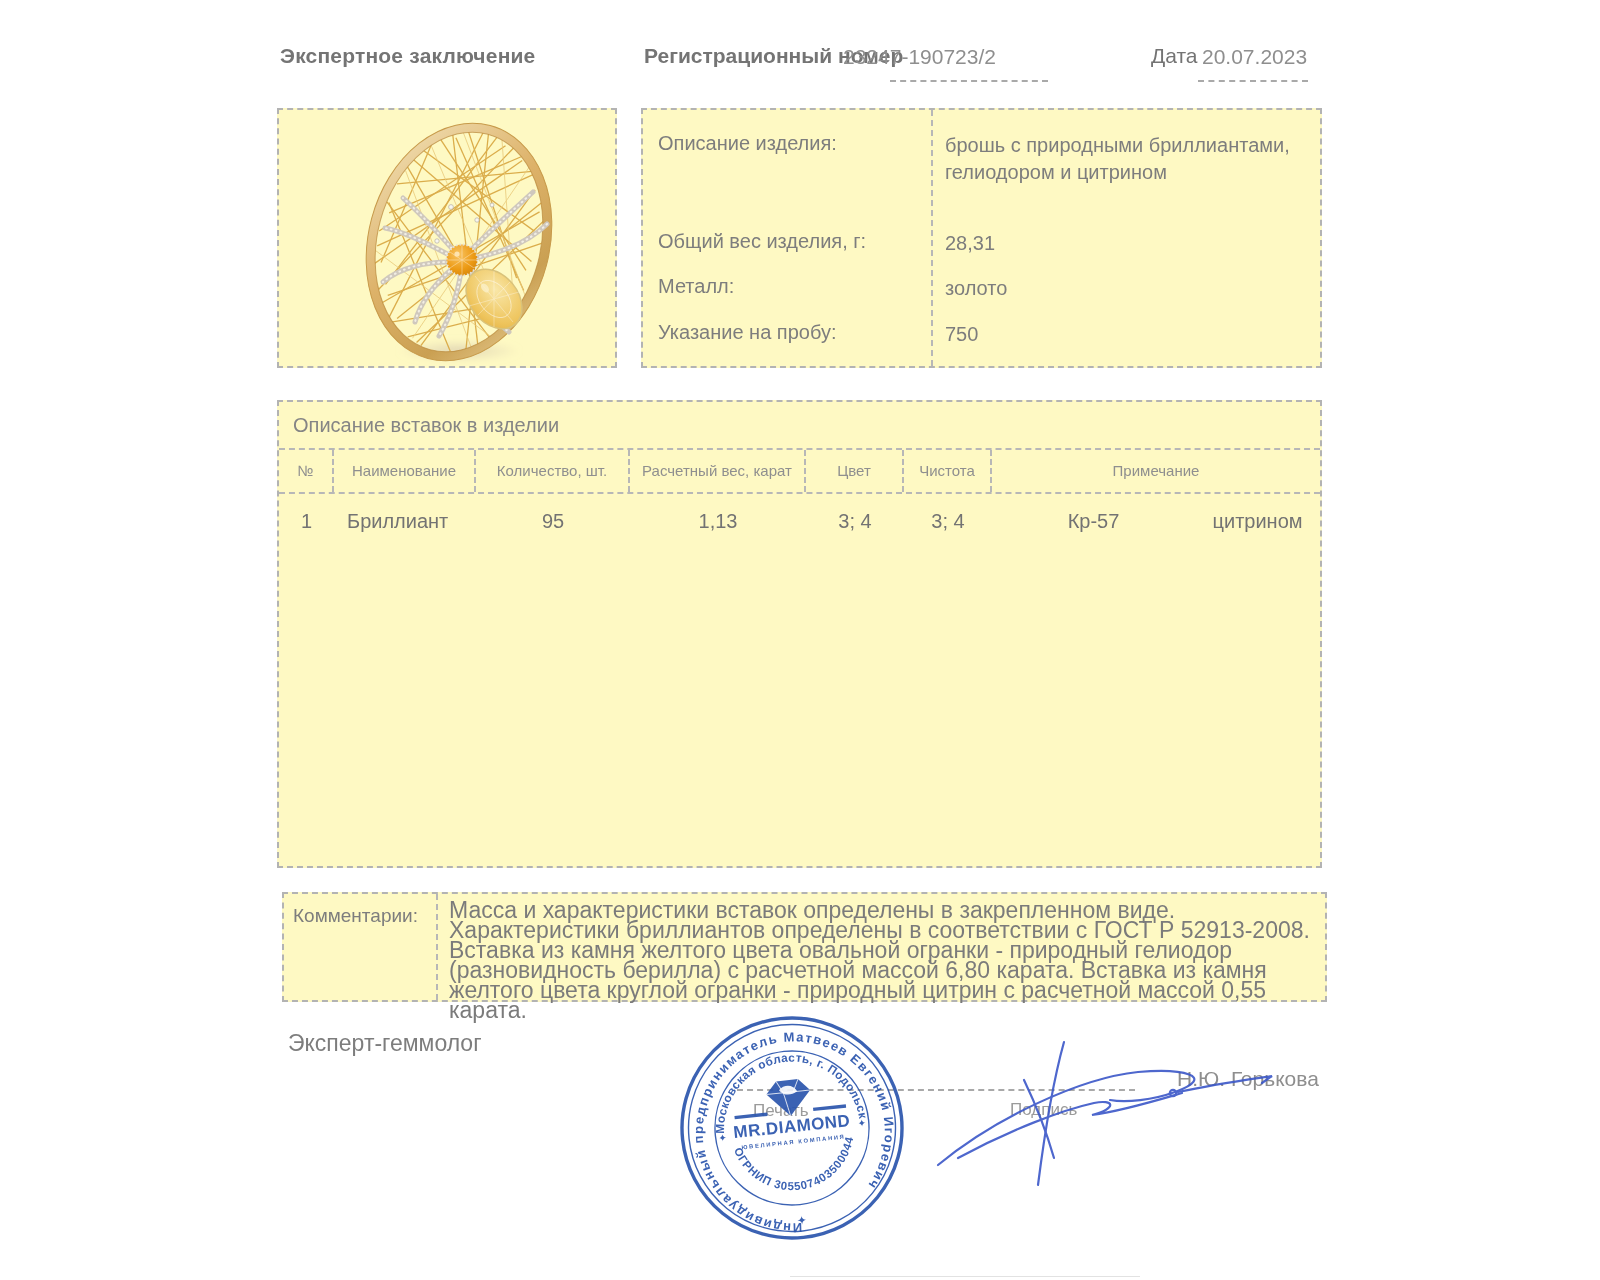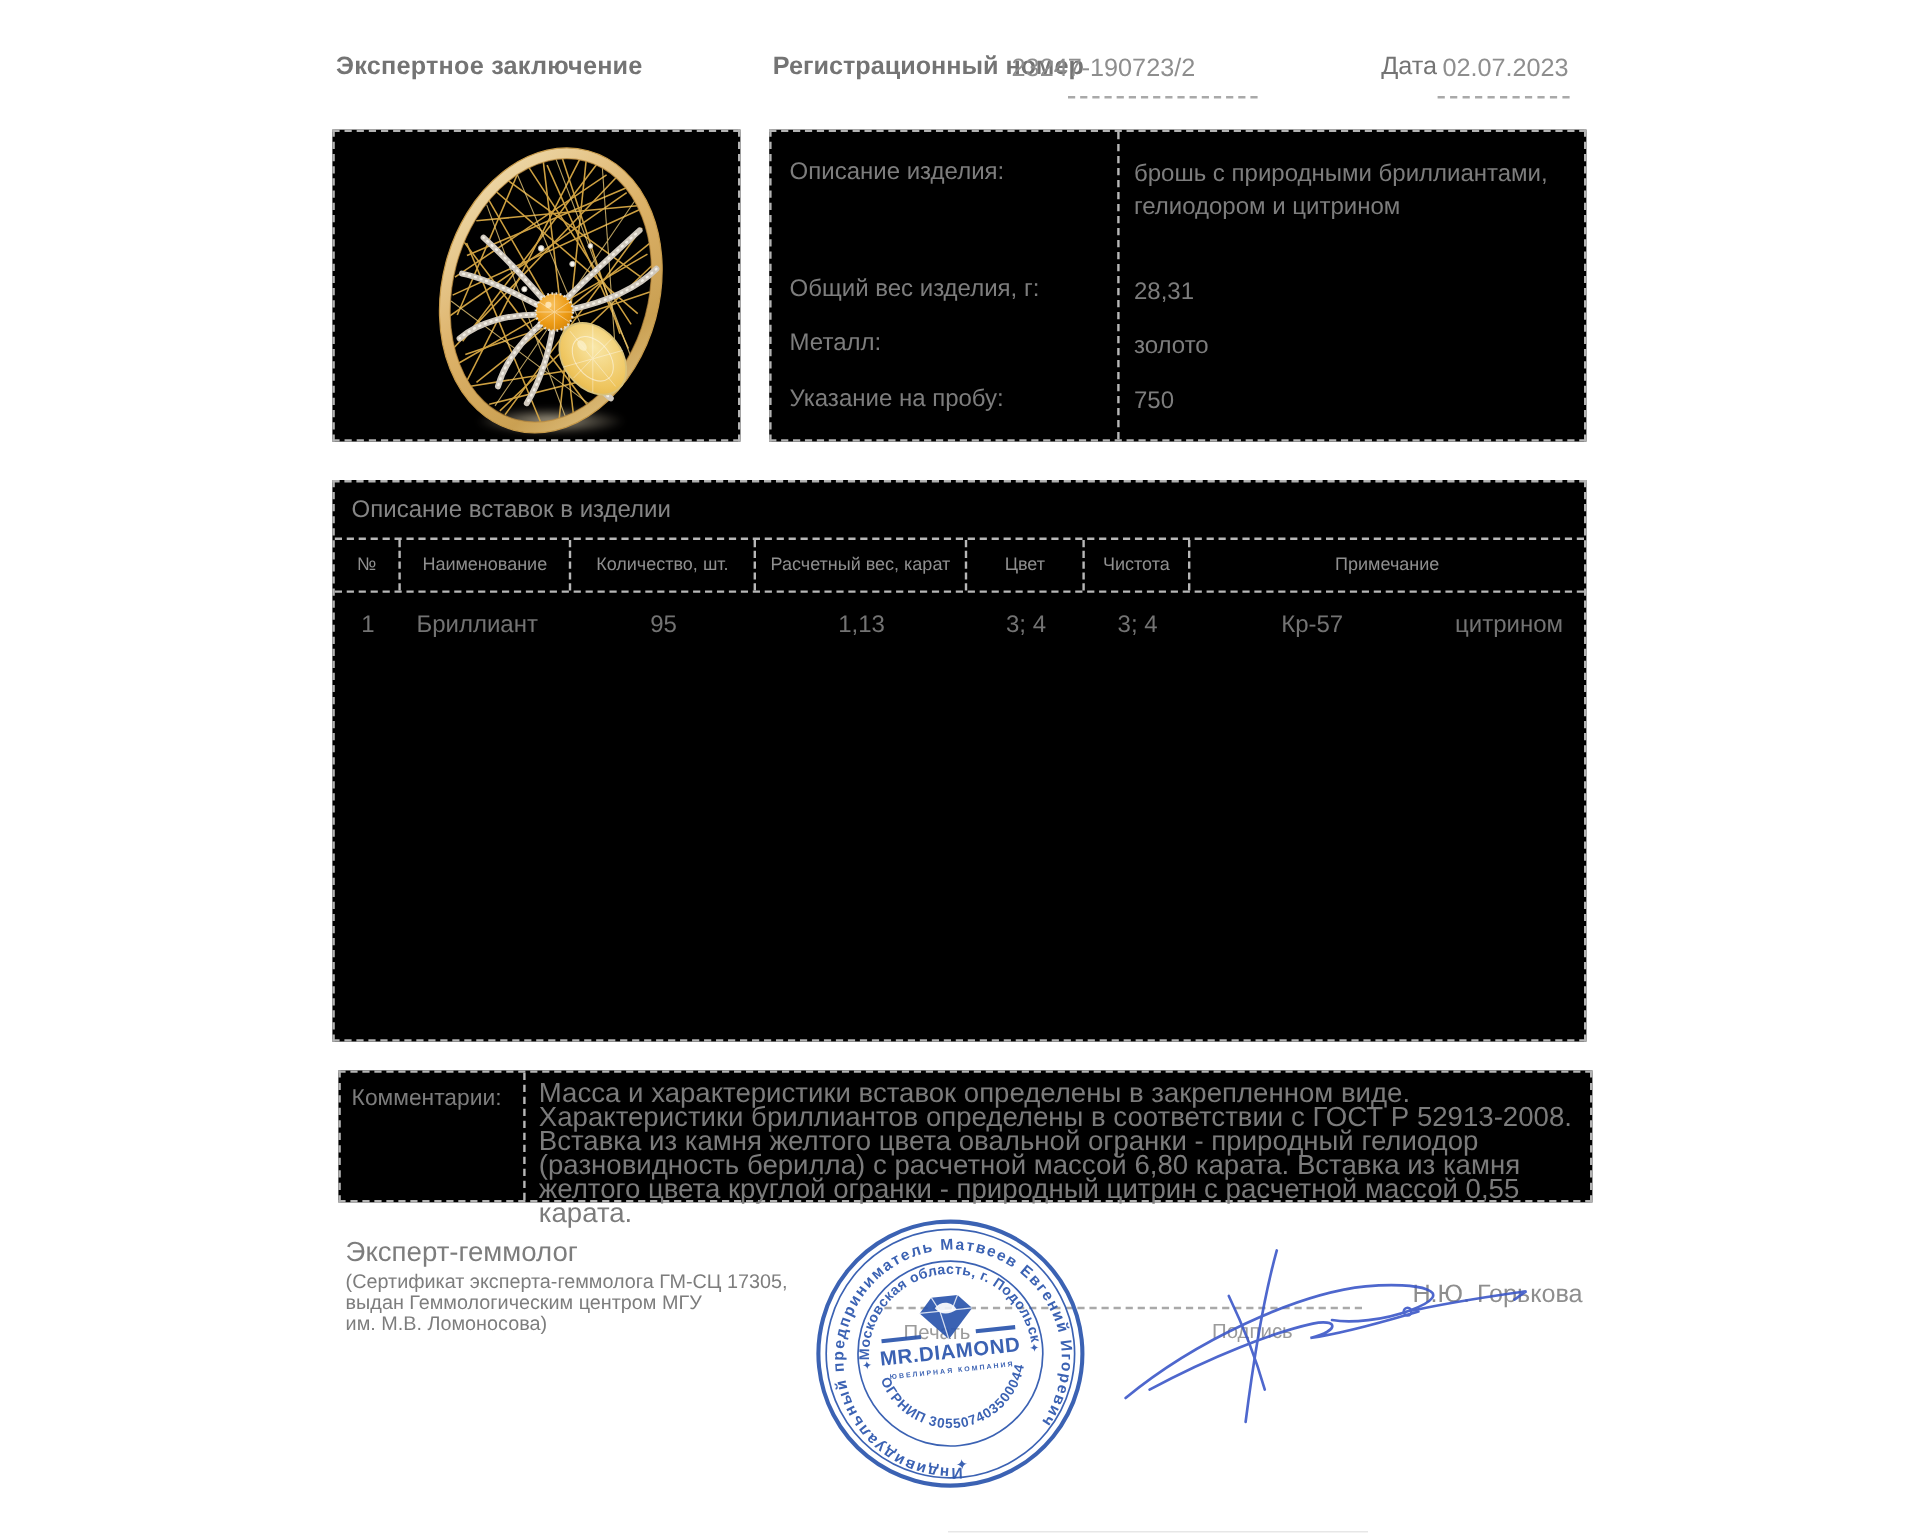--- a/index.html
+++ b/index.html
@@ -12,21 +12,21 @@
   
   .doc-title { left:280px; top:44px; font-size:21px; font-weight:bold; color:#747474; letter-spacing:.2px; }
   .reg-label { left:644px; top:44px; font-size:21px; font-weight:bold; color:#747474; }
   .reg-value { left:843px; top:45px; font-size:21px; color:#8e8e8e; }
   .reg-underline { left:890px; top:80px; width:158px; border-top:2px dashed #a9a9a9; }
   .date-label { left:1151px; top:44px; font-size:21px; font-weight:normal; color:#747474; }
   .date-value { left:1202px; top:45px; font-size:21px; color:#8e8e8e; }
   .date-underline { left:1198px; top:80px; width:110px; border-top:2px dashed #a9a9a9; }
 
   
-  .dashed-box { border:2px dashed #b3b3b3; background:#000000; }
+  .dashed-box { border:2px dashed #b3b3b3; background:#fef9c3; }
   .photo-box { left:277px; top:108px; width:340px; height:260px; }
   .desc-box  { left:641px; top:108px; width:681px; height:260px; }
   .desc-divider { position:absolute; left:288px; top:0; bottom:0; border-left:2px dashed #b7b7b7; }
   .desc-row { position:absolute; left:0; width:100%; }
   .desc-label { position:absolute; left:15px; font-size:20px; color:#7d7d7d; }
   .desc-value { position:absolute; left:302px; font-size:20px; color:#7d7d7d; white-space:pre-line; line-height:27px; width:372px; }
 
   
   .table-box { left:277px; top:400px; width:1045px; height:468px; }
   .table-title { position:absolute; left:14px; top:12px; font-size:20px; color:#858585; }
@@ -64,21 +64,21 @@
 </head>
 <body>
 
 <div class="page">
 
   <div class="abs doc-title">Экспертное заключение</div>
   <div class="abs reg-label">Регистрационный номер</div>
   <div class="abs reg-value">23247-190723/2</div>
   <div class="abs reg-underline"></div>
   <div class="abs date-label">Дата</div>
-  <div class="abs date-value">02.07.2023</div>
+  <div class="abs date-value">20.07.2023</div>
   <div class="abs date-underline"></div>
 
   <div class="abs dashed-box photo-box">
     <svg width="336" height="256" viewBox="0 0 336 256">
       <defs>
         <linearGradient id="gold" x1="0" y1="0" x2="1" y2="1">
           <stop offset="0" stop-color="#f2e2b9"></stop>
             <stop offset="0.45" stop-color="#ddb269"></stop>
           <stop offset="0.75" stop-color="#caa052"></stop>
             <stop offset="1" stop-color="#e9cf96"></stop>
@@ -236,23 +236,20 @@
     </div>
   </div>
 
   <div class="abs dashed-box comments-box">
     <div class="comments-divider"></div>
     <div class="comments-label">Комментарии:</div>
     <div class="comments-text">Масса и характеристики вставок определены в закрепленном виде. Характеристики бриллиантов определены в соответствии с ГОСТ Р 52913-2008. Вставка из камня желтого цвета овальной огранки - природный гелиодор (разновидность берилла) с расчетной массой 6,80 карата. Вставка из камня желтого цвета круглой огранки - природный цитрин с расчетной массой 0,55 карата.</div>
   </div>
 
   <div class="abs expert-role">Эксперт-геммолог</div>
-  <div class="abs expert-cert">(Сертификат эксперта-геммолога ГМ-СЦ 17305,
-выдан Геммологическим центром МГУ
-им. М.В. Ломоносова)</div>
 
   <div class="abs sig-line"></div>
   <div class="abs stamp-caption">Печать</div>
   <div class="abs sign-caption">Подпись</div>
   <div class="abs expert-name">Н.Ю. Горькова</div>
 
   <svg class="abs stamp-svg" width="232" height="232" viewBox="-116 -116 232 232">
     <defs>
       <path id="outerArc" d="M -27.9,91.3 A 91,91 0 1 1 27.9,91.3 A 91,91 0 0 1 -27.9,91.3" transform="rotate(-17)"></path>
       <path id="innerTop" d="M -67.7,8 A 68,68 0 1 1 67.7,8"></path>

